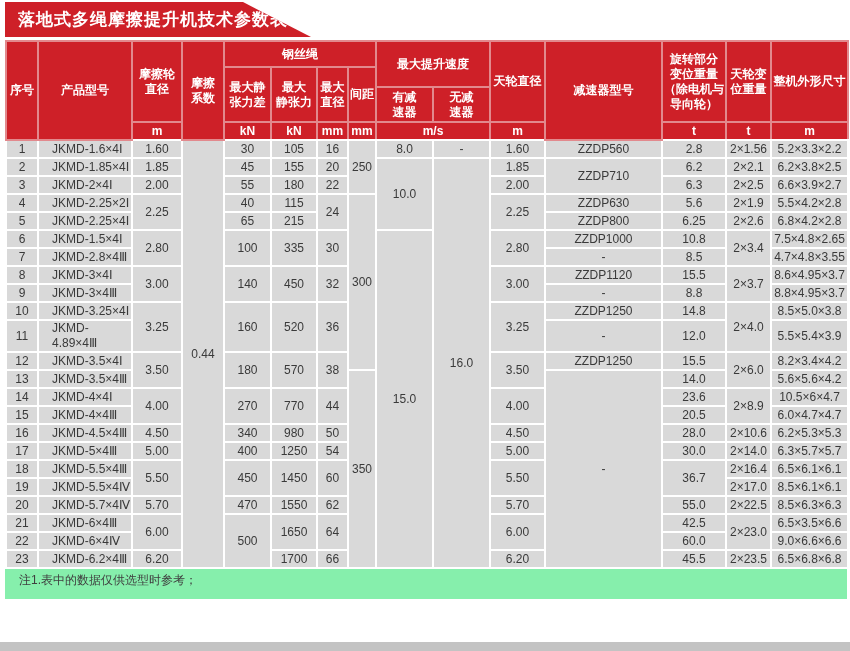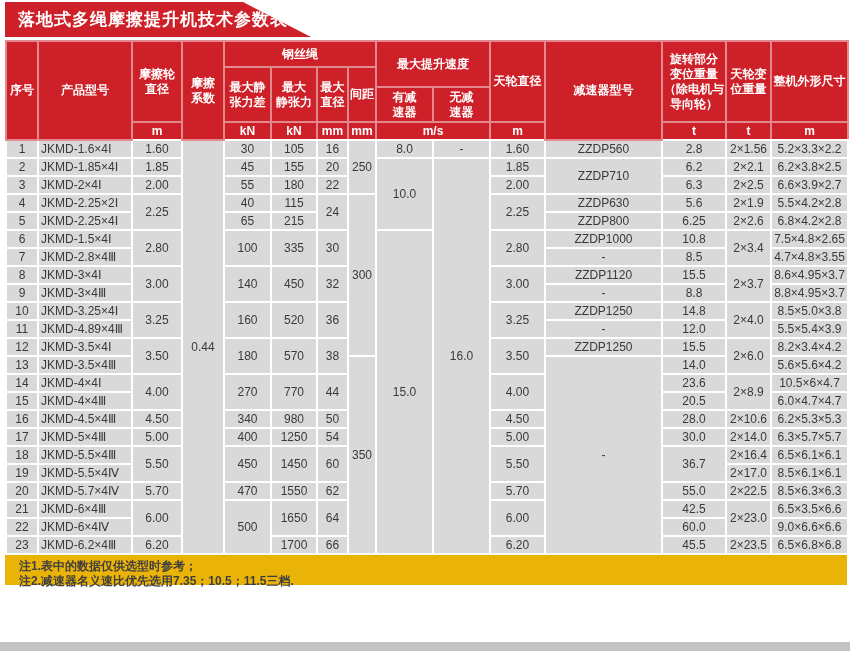--- a/index.html
+++ b/index.html
@@ -46,29 +46,28 @@
   table.spec thead tr.r3{height:35px;}
   table.spec thead tr.units{height:18px;}
   table.spec tbody tr{height:18px;}
   table.spec td{
     background:#d9d9d9;
     border:2px solid #ffffff;
     font-size:12px;color:#3a3a3a;
     text-align:center;vertical-align:middle;
     padding:0;line-height:15px;
   }
-  table.spec td.model{text-align:left;padding-left:2px;}
+  table.spec td.model{text-align:left;padding-left:13px;}
   .notes{
     width:828px; 
-    background:#eab308;
+    background:#86efac;
     padding:4px 0 0 14px;
     height:26px;
     font-size:12px;color:#3f3f3f;
     line-height:15px;
-    font-weight:bold;
   }
   .bottom-strip{
     position:absolute;left:0;right:0;bottom:0;
     height:9px;background:#c3c3c3;
   }
 </style>
 </head>
 <body>
 
 <div class="page">
@@ -393,17 +392,16 @@
           <td>6.20</td>
           <td>45.5</td>
           <td>2×23.5</td>
           <td>6.5×6.8×6.8</td>
         </tr>
       </tbody>
   </table>
 
   <div class="notes">
     <div>注1.表中的数据仅供选型时参考；</div>
-    <div>注2.减速器名义速比优先选用7.35；10.5；11.5三档.</div>
   </div>
 
   <div class="bottom-strip"></div>
 </div>
 
 </body></html>

